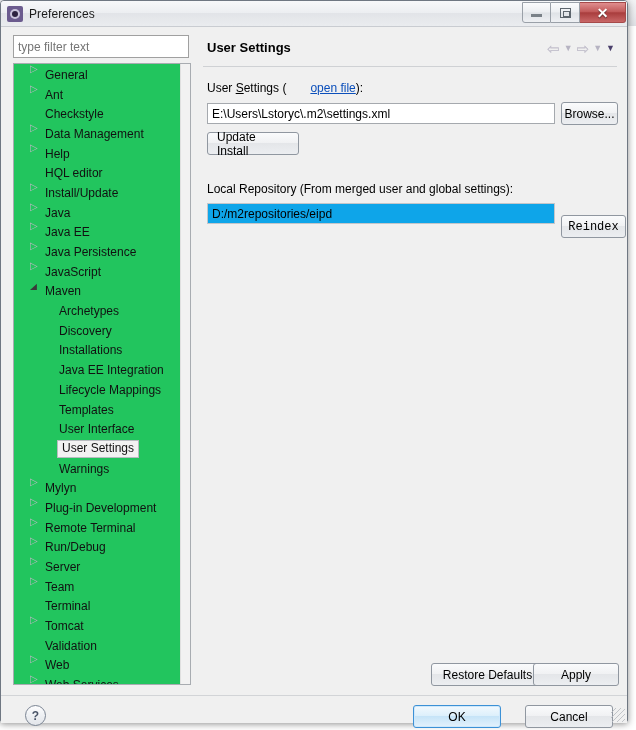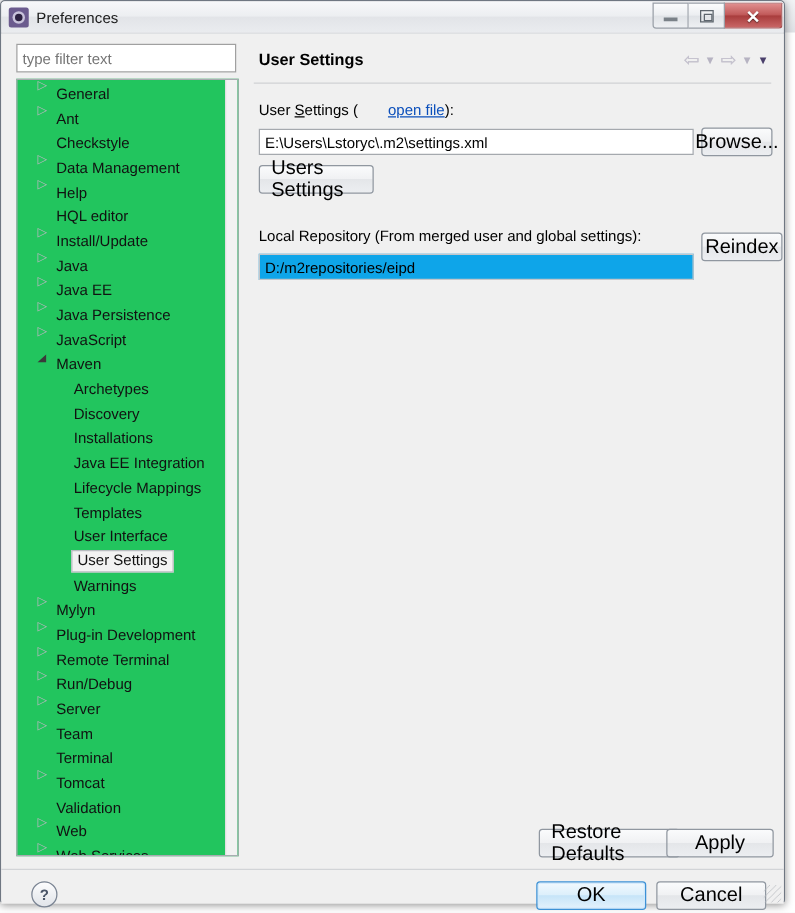--- a/index.html
+++ b/index.html
@@ -303,21 +303,21 @@
   .text-field.readonly {
     border-color: #c3c6ca;
     background: #0ea5e9;
   }
   .btn {
     position: absolute;
     height: 23px;
     border: 1px solid #9097a0;
     border-radius: 3px;
     background: linear-gradient(to bottom, #fafbfc 0%, #f0f1f3 48%, #e4e6e9 50%, #eceef1 100%);
-    font-size: 16px;
+    font-size: 12px;
     color: #000;
     font-family: "Liberation Sans", sans-serif;
     display: flex;
     align-items: center;
     justify-content: center;
     box-sizing: border-box;
     cursor: default;
     padding: 2px 9px;
   }
   .btn.default {
@@ -573,36 +573,36 @@
       </div>
 
       <div class="field-label" style="left:8px; top:46px;">
         <span>User </span><span class="ul">S</span><span>ettings (</span><span class="link">open file</span><span>):</span>
       </div>
 
       <input class="text-field" type="text" style="left: 8px; top: 68px; width: 348px;" value="E:\Users\Lstoryc\.m2\settings.xml">
 
       <div class="btn" style="left:362px; top:67px; width:57px;">Browse...</div>
 
-      <div class="btn" style="left:8px; top:97px; width:92px;">Users Settings</div>
+      <div class="btn" style="left:8px; top:97px; width:92px;">Update Install</div>
 
       <div class="field-label" style="left:8px; top:147px;">Local Repository (From merged user and global settings):</div>
 
       <input class="text-field readonly" type="text" readonly="" style="left: 8px; top: 168px; width: 348px;" value="D:/m2repositories/eipd">
 
-      <div class="btn" style="left:362px; top:151px; width:65px;">Reindex</div>
+      <div class="btn" style="left:362px; top:180px; width:65px;font-family:Liberation Mono, monospace;">Reindex</div>
 
       <div class="btn" style="left:232px; top:628px; width:113px;">Restore Defaults</div>
 
       <div class="btn" style="left:334px; top:628px; width:86px;">Apply</div>
     </div>
 
     <div id="bottom-sep"></div>
 
     <div id="help-btn">?</div>
 
-    <div class="btn default" style="left:428px; top:678px; width:88px;">OK</div>
+    <div class="btn default" style="left:412px; top:678px; width:88px;">OK</div>
 
     <div class="btn" style="left:524px; top:678px; width:88px;">Cancel</div>
 
     <div id="grip"></div>
   </div>
 </div>
 
 </body></html>

